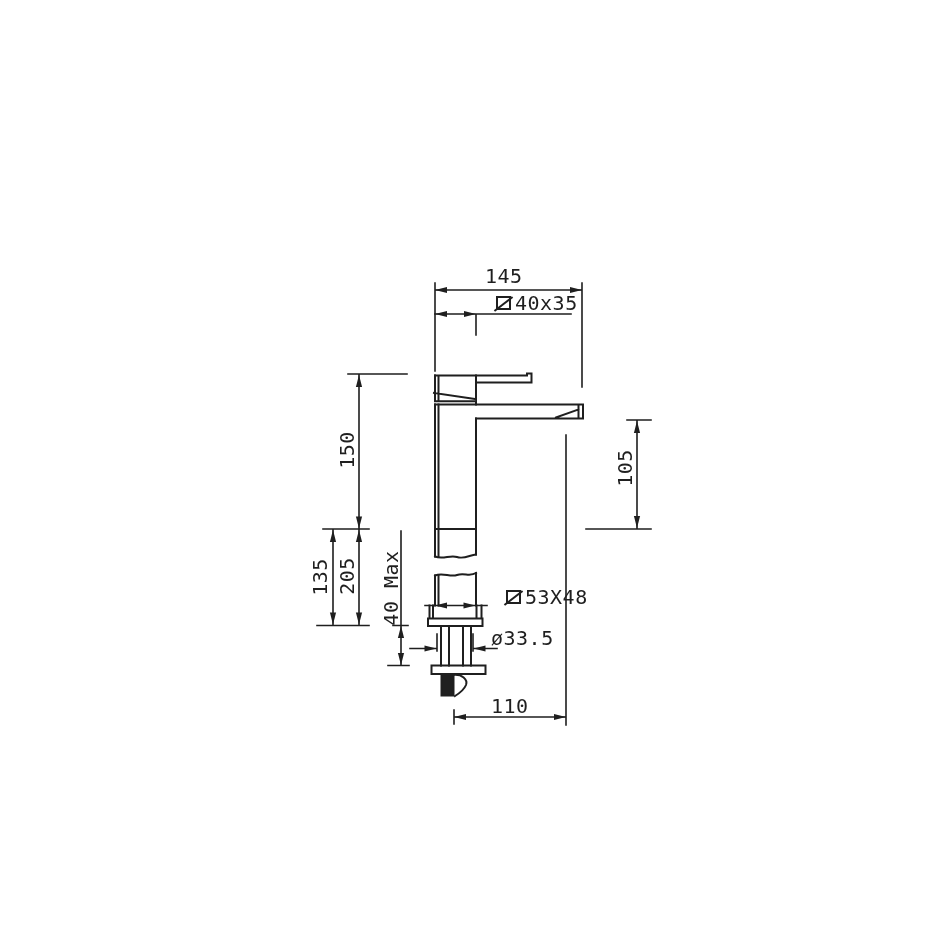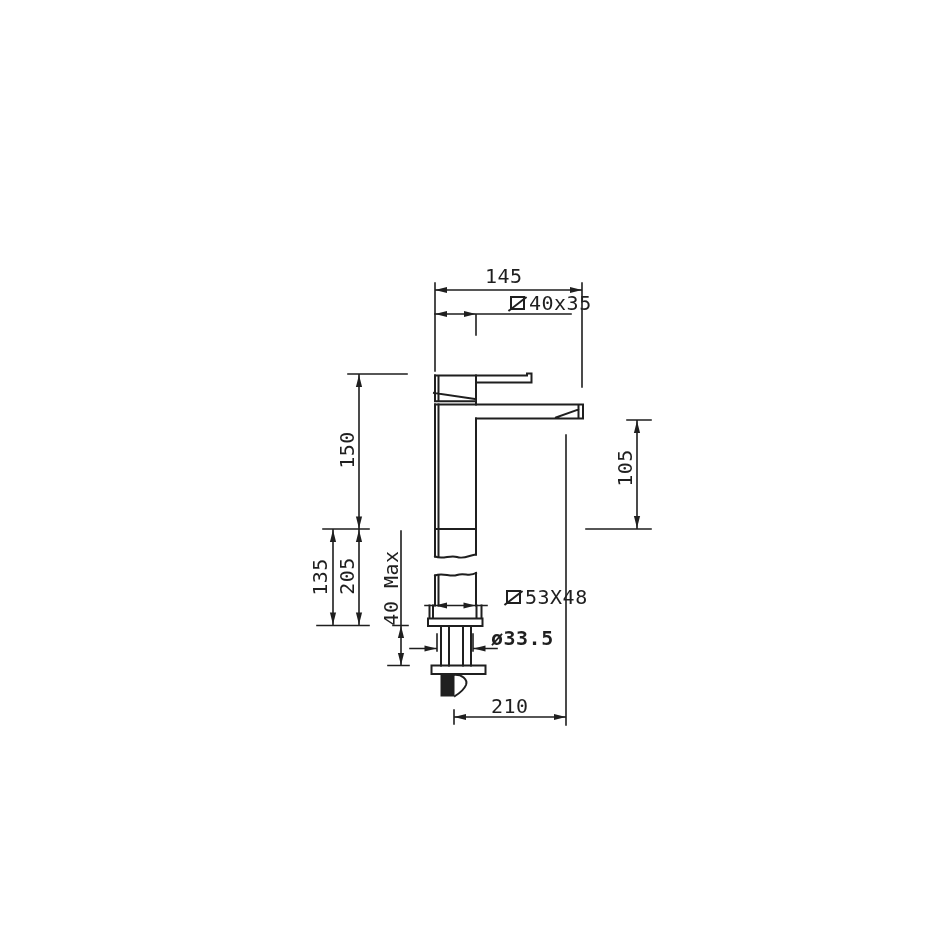--- a/index.html
+++ b/index.html
@@ -100,35 +100,35 @@
       <polygon points="473.5,624.5 485.5,621.4 485.5,627.6"></polygon>
       <polygon points="435,581.5 447,578.4 447,584.6"></polygon>
       <polygon points="475.5,581.5 463.5,578.4 463.5,584.6"></polygon>
       <polygon points="454,693 466,689.9 466,696.1"></polygon>
       <polygon points="566,693 554,689.9 554,696.1"></polygon>
     </g>
   </svg>
 
   <div class="lbl" style="left:485px;top:242px;">145</div>
 
-  <div class="lbl" style="left:510px;top:269px;">
+  <div class="lbl" style="left:496px;top:269px;">
     <span class="sq-icon"></span><span>40x35</span>
   </div>
 
   <div class="vlbl" style="left:347px;top:426px;">150</div>
 
   <div class="vlbl" style="left:625px;top:444px;">105</div>
 
   <div class="vlbl" style="left:320px;top:553px;">135</div>
 
   <div class="vlbl" style="left:347px;top:552px;">205</div>
 
   <div class="vlbl" style="left:391px;top:564px;">40 Max</div>
 
   <div class="lbl" style="left:506px;top:563px;">
     <span class="sq-icon"></span><span>53X48</span>
   </div>
 
-  <div class="lbl" style="left:491px;top:604px;font-weight:bold;">ø33.5</div>
+  <div class="lbl" style="left:491px;top:604px;">ø33.5</div>
 
-  <div class="lbl" style="left:491px;top:672px;">210</div>
+  <div class="lbl" style="left:491px;top:672px;">110</div>
 
 </div>
 
 </body></html>

